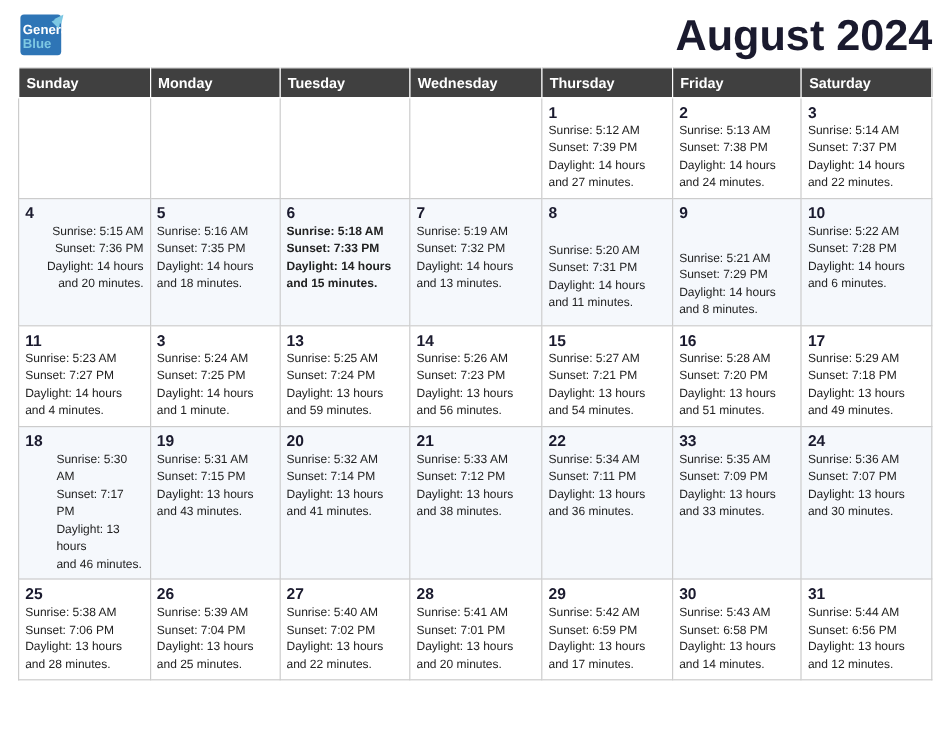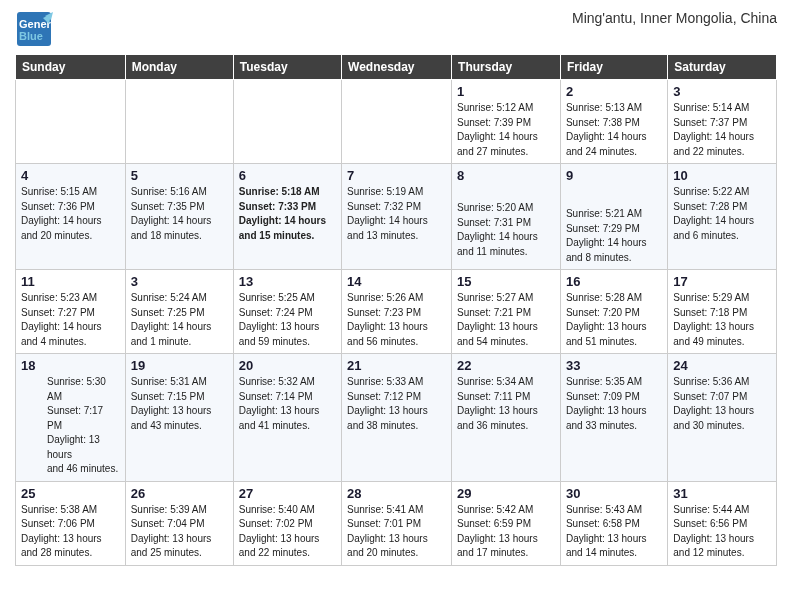--- a/index.html
+++ b/index.html
@@ -91,21 +91,21 @@
           <rect x="2" y="2" width="34" height="34" rx="3" fill="#2e75b6"></rect>
           <text x="4" y="18" font-size="11" fill="white" font-weight="bold" font-family="Arial">General</text>
           <text x="4" y="30" font-size="11" fill="#7ec8e3" font-weight="bold" font-family="Arial">Blue</text>
           <polygon points="28,8 36,4 34,14" fill="#7ec8e3"></polygon>
           <polygon points="30,6 38,2 36,10" fill="#7ec8e3"></polygon>
         </svg>
       </div>
     </div>
   </div>
   <div class="title-area">
-    <div class="location">Ming'antu, Inner Mongolia, China</div>
+    <div class="month-year">August 2024</div>
   </div>
 </div>
 
 <table class="calendar">
   <thead>
     <tr>
     <th>Sunday</th>
         <th>Monday</th>
         <th>Tuesday</th>
         <th>Wednesday</th>
@@ -138,21 +138,21 @@
           <span class="day-number">3</span>
           <div class="day-info" style="white-space: pre-line;">Sunrise: 5:14 AM
 Sunset: 7:37 PM
 Daylight: 14 hours
 and 22 minutes.</div>
         </td>
       </tr>
       <tr>
         <td>
           <span class="day-number">4</span>
-          <div class="day-info" style="white-space: pre-line;">Sunrise: 5:15 AM
+          <div class="day-info" style="white-space: pre-line; text-align: right;">Sunrise: 5:15 AM
 Sunset: 7:36 PM
 Daylight: 14 hours
 and 20 minutes.</div>
         </td>
         <td>
           <span class="day-number">5</span>
           <div class="day-info" style="white-space: pre-line;">Sunrise: 5:16 AM
 Sunset: 7:35 PM
 Daylight: 14 hours
 and 18 minutes.</div>

